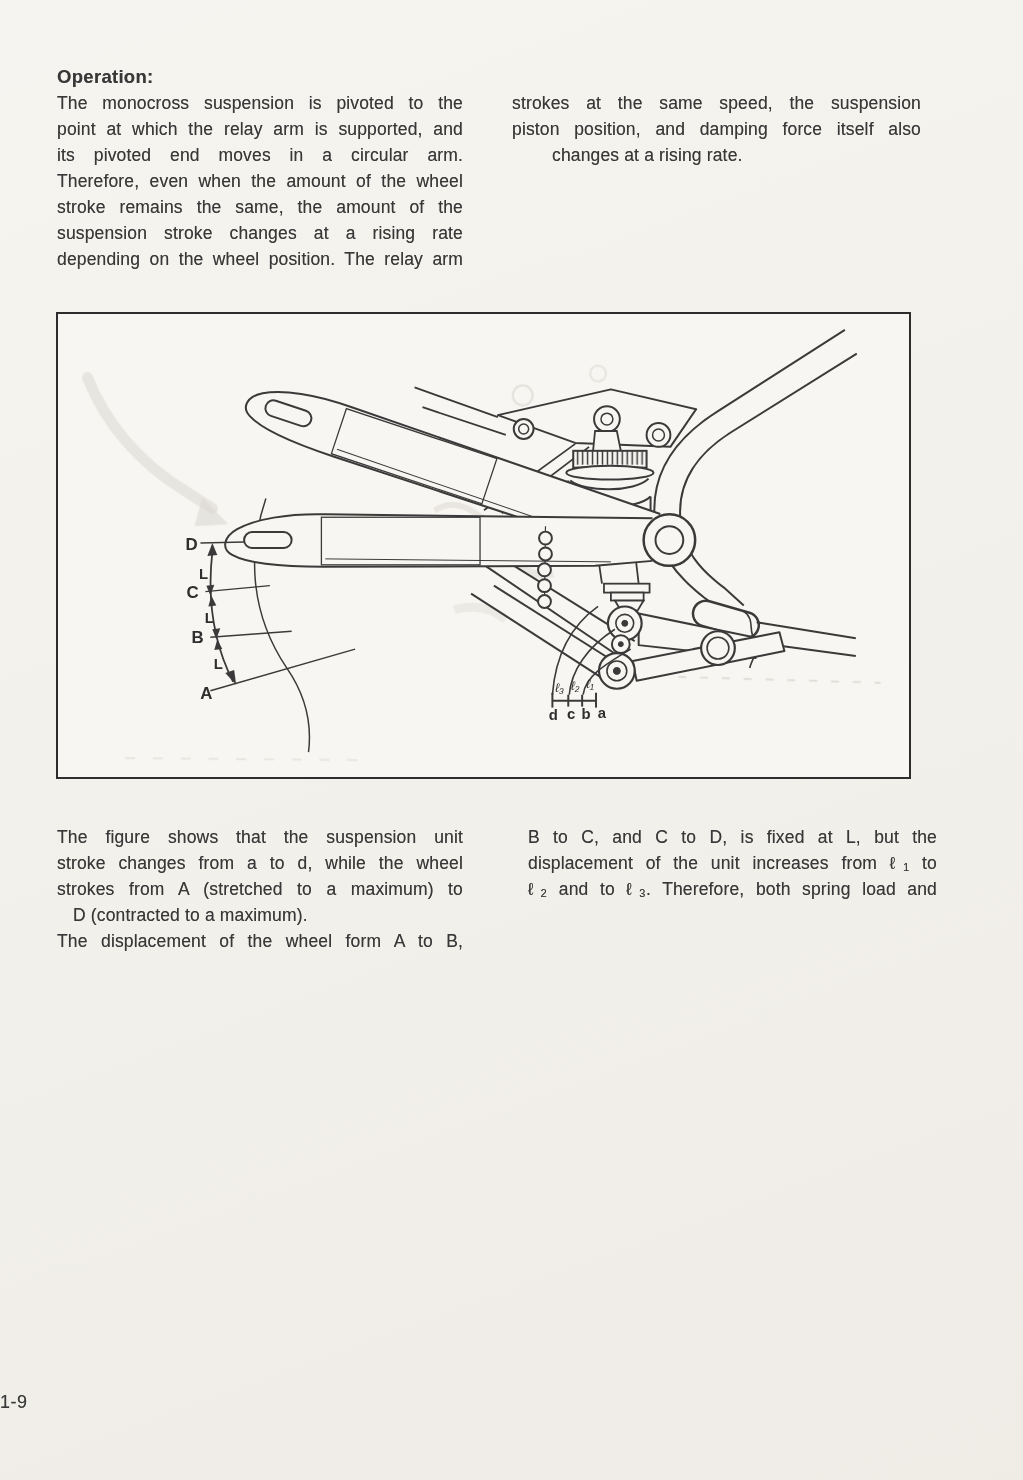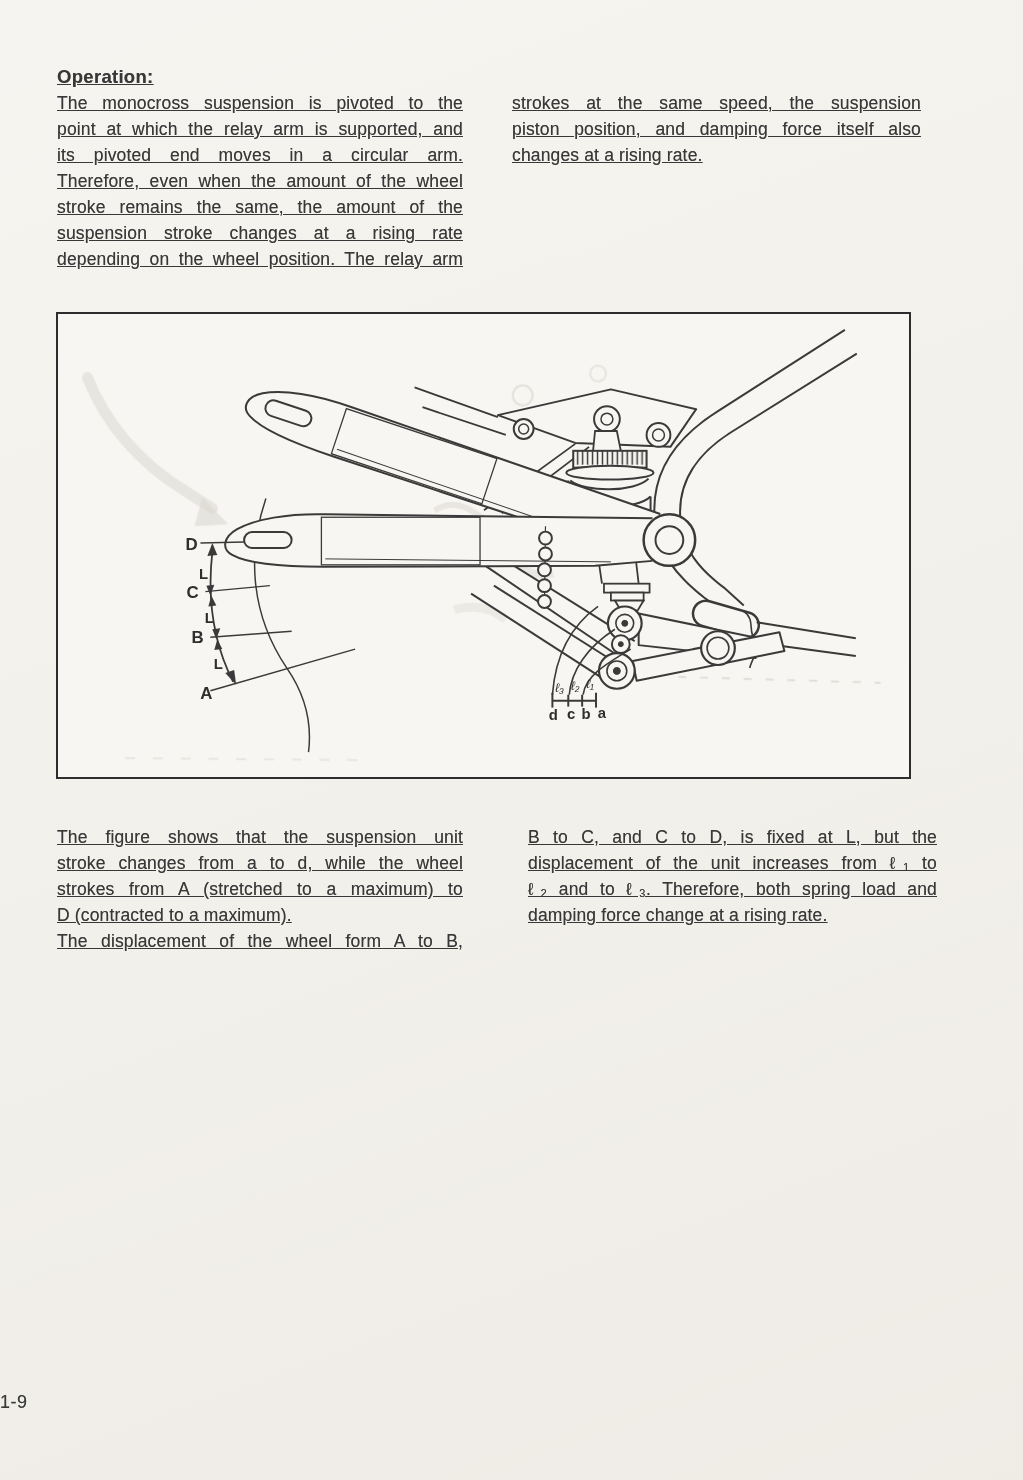--- a/index.html
+++ b/index.html
@@ -3,21 +3,21 @@
 <meta charset="utf-8">
 <style>
   html,body { margin:0; padding:0; background:#d8d6d0; }
   .page {
     position:relative; width:1023px; height:1480px; margin:0 auto;
     background:linear-gradient(160deg,#f6f4f0 0%,#f2f0ea 55%,#eeece5 100%);
     font-family:"Liberation Sans","DejaVu Sans",sans-serif;
     color:#383838; overflow:hidden;
   }
   .textcol { position:absolute; font-size:17.5px; line-height:26px; letter-spacing:.15px;
-             text-shadow:0 0 .5px rgba(55,55,55,.55);text-decoration:underline; }
+             text-shadow:0 0 .5px rgba(55,55,55,.55); }
   .textcol .tline { text-align:justify; text-align-last:justify; height:26px; white-space:normal; }
   .heading { font-weight:bold; font-size:18.5px; height:26px; letter-spacing:.3px; }
   .figure-box {
     position:absolute; left:56px; top:312px; width:855px; height:467px;
     border:2px solid #2d2d2d; background:#f8f6f2; box-sizing:border-box;
   }
   .figure-box svg { display:block; width:100%; height:100%; }
   .pagenum { position:absolute; left:0; top:1392px; width:100%; text-align:left;
              font-size:18px; letter-spacing:.5px; color:#3a3a3a;
              text-shadow:0 0 .5px rgba(55,55,55,.55); }
@@ -42,21 +42,21 @@
         <div class="tline">stroke remains the same, the amount of the</div>
         <div class="tline">suspension stroke changes at a rising rate</div>
         <div class="tline">depending on the wheel position. The relay arm</div>
       </div>
   </div>
 
   <div class="textcol" style="left:512px; top:90px; width:409px;">
     <div>
         <div class="tline">strokes at the same speed, the suspension</div>
         <div class="tline">piston position, and damping force itself also</div>
-        <div class="tline" style="text-align-last: left;">changes at a rising rate.</div>
+        <div class="tline" style="text-align-last: left; margin-left: 40px;">changes at a rising rate.</div>
       </div>
   </div>
 
   <div class="figure-box">
     <svg viewBox="0 0 855 467">
 
       <g stroke="#c3c0b8" fill="none" opacity="0.55">
         <path d="M 28,64 C 46,110 80,150 126,178 C 139,187 148,192 154,196" stroke-width="11" stroke-linecap="round" opacity="0.55"></path>
         <polygon points="144,185 170,212 136,214" fill="#c3c0b8" stroke="none" opacity="0.6"></polygon>
         <circle cx="467" cy="82" r="10" stroke-width="2" opacity="0.7"></circle>
@@ -204,31 +204,30 @@
         <text class="midlab" x="160" y="358" text-anchor="middle" stroke="none">L</text>
       </g>
     </svg>
   </div>
 
   <div class="textcol" style="left:57px; top:824px; width:406px;">
     <div>
         <div class="tline">The figure shows that the suspension unit</div>
         <div class="tline">stroke changes from a to d, while the wheel</div>
         <div class="tline">strokes from A (stretched to a maximum) to</div>
-        <div class="tline" style="text-align-last: left;">D (contracted to a maximum).</div>
+        <div class="tline" style="text-align-last: left; margin-left: 16px;">D (contracted to a maximum).</div>
       </div>
     <div>
         <div class="tline">The displacement of the wheel form A to B,</div>
       </div>
   </div>
 
   <div class="textcol" style="left:504px; top:824px; width:409px;margin-left:24px;">
     <div>
         <div class="tline">B to C, and C to D, is fixed at L, but the</div>
         <div class="tline">displacement of the unit increases from ℓ₁ to</div>
         <div class="tline">ℓ₂ and to ℓ₃. Therefore, both spring load and</div>
-        <div class="tline" style="text-align-last: left;">damping force change at a rising rate.</div>
       </div>
   </div>
 
   <div class="pagenum">1-9</div>
 
 </div>
 
 </body></html>

